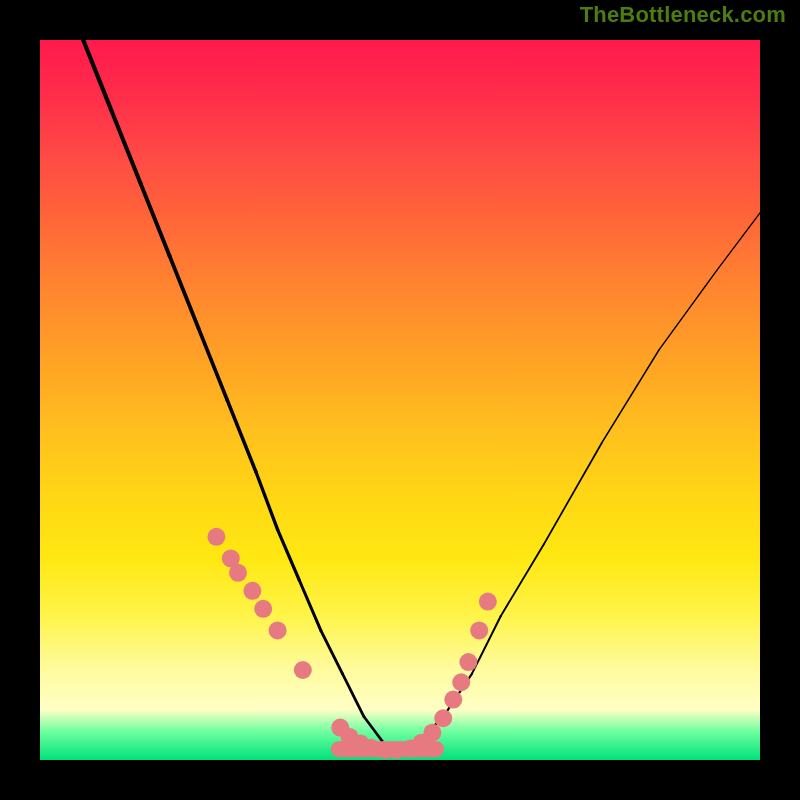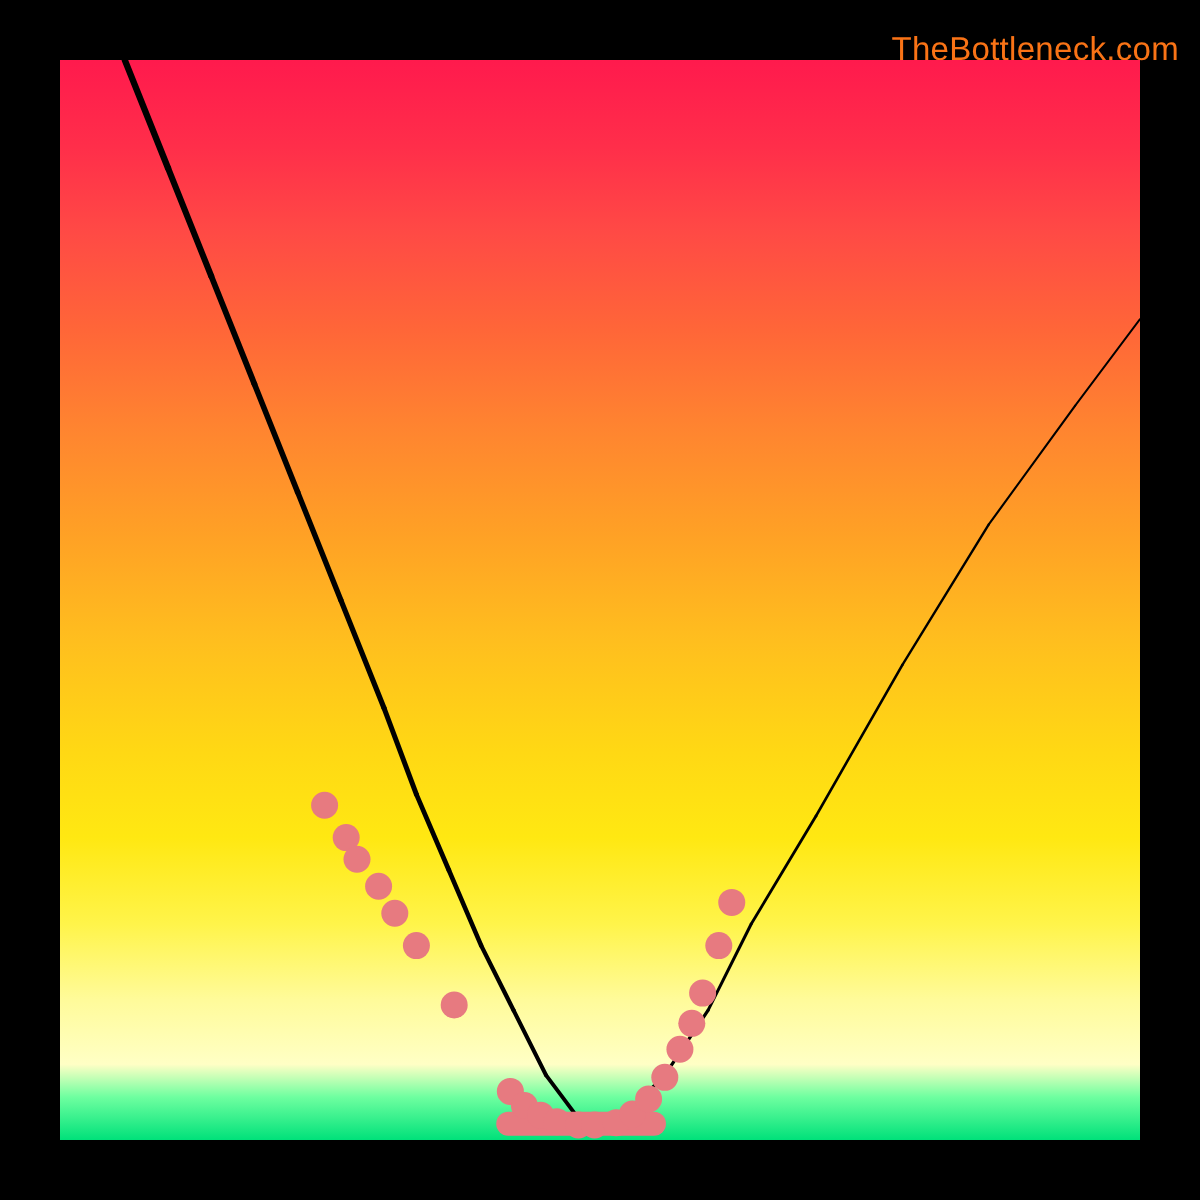--- a/index.html
+++ b/index.html
@@ -38,25 +38,25 @@
       #ffe812 72%,
       #fff44a 80%,
       #fffb9a 87%,
       #ffffc5 93%,
       #6fffa0 96%,
       #00e17a 100%
     );
   }
   .watermark {
     position: absolute;
-    top: 20px;
+    top: 2px;
     right: 14px;
-    color: #f97316;
+    color: #4d7c0f;
     font-size: 22px;
-    font-weight: 400;
+    font-weight: 700;
     letter-spacing: 0.2px;
   }
   svg.overlay {
     position: absolute;
     left: 0;
     top: 0;
     width: 720px;
     height: 720px;
   }
 </style>

